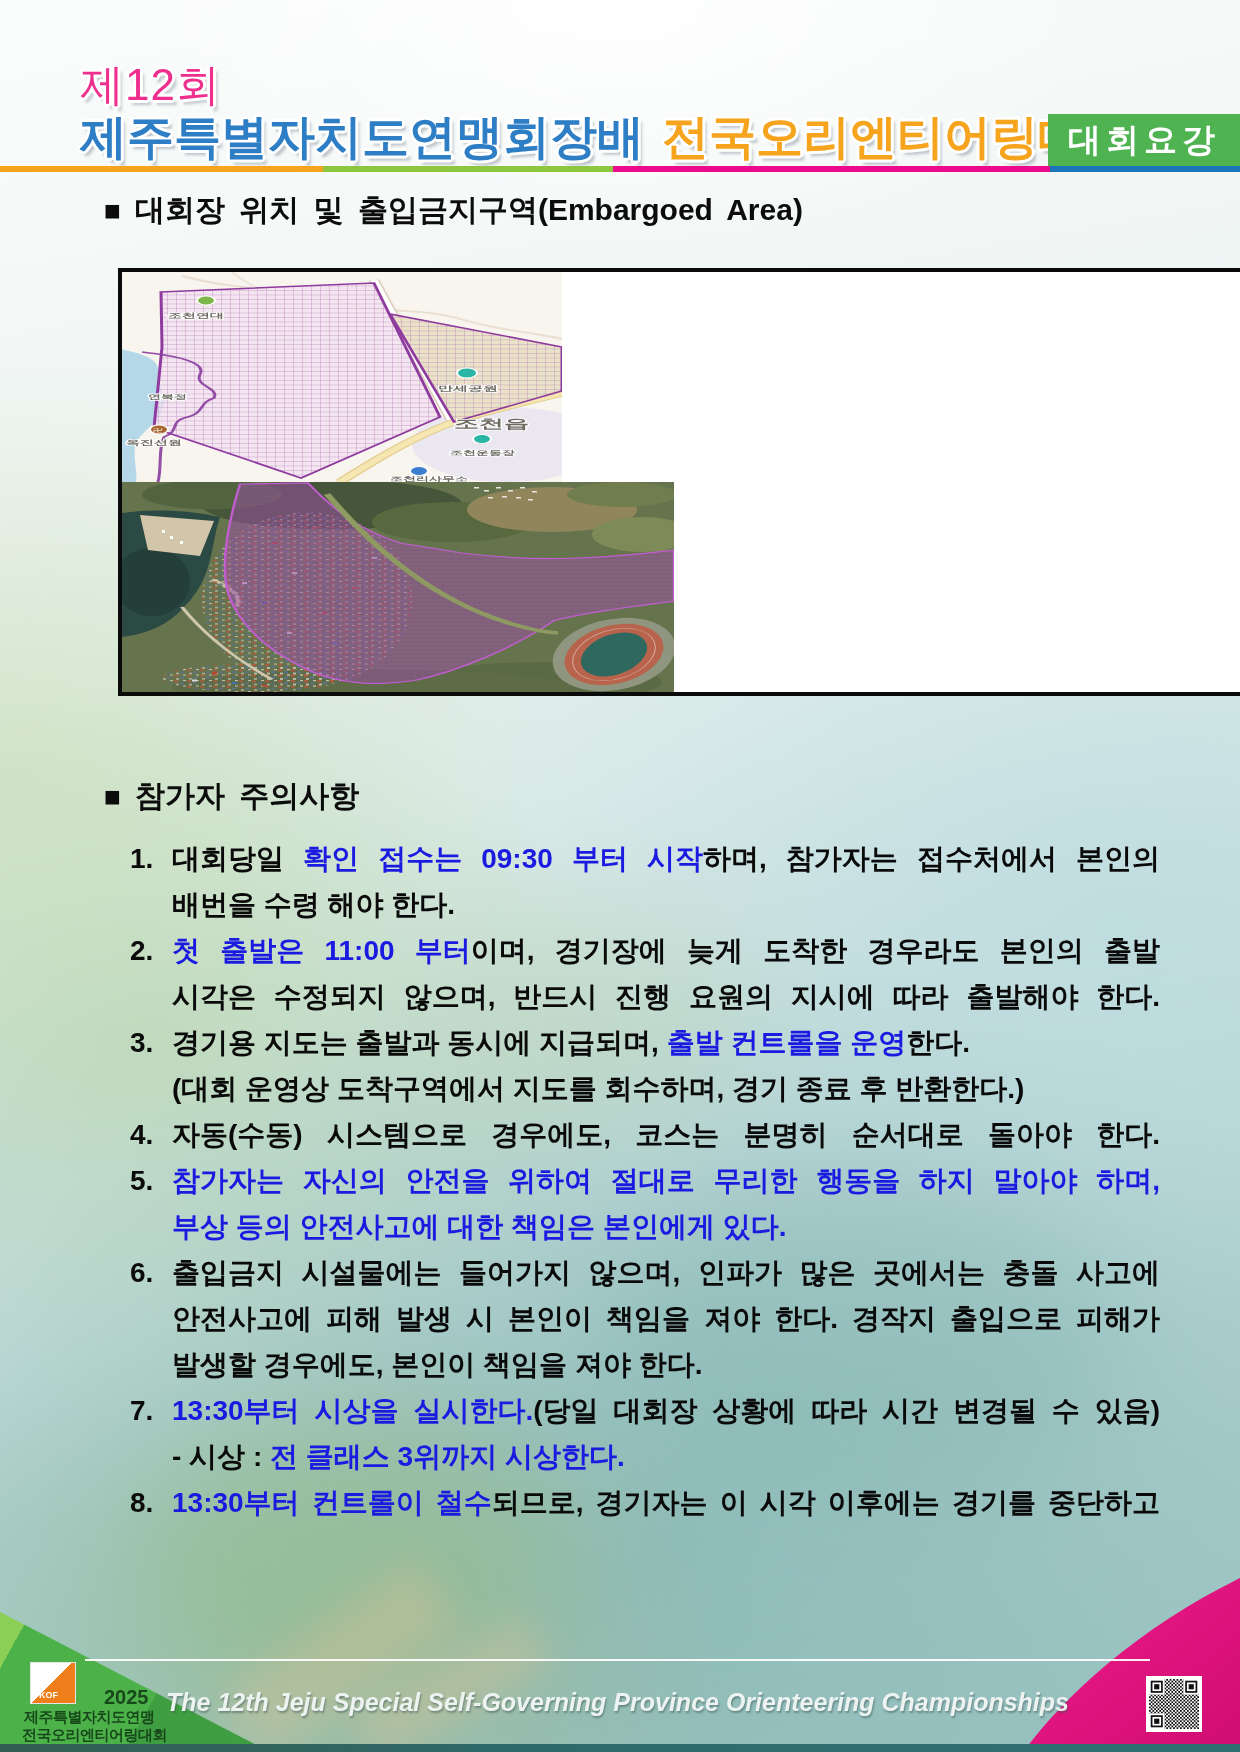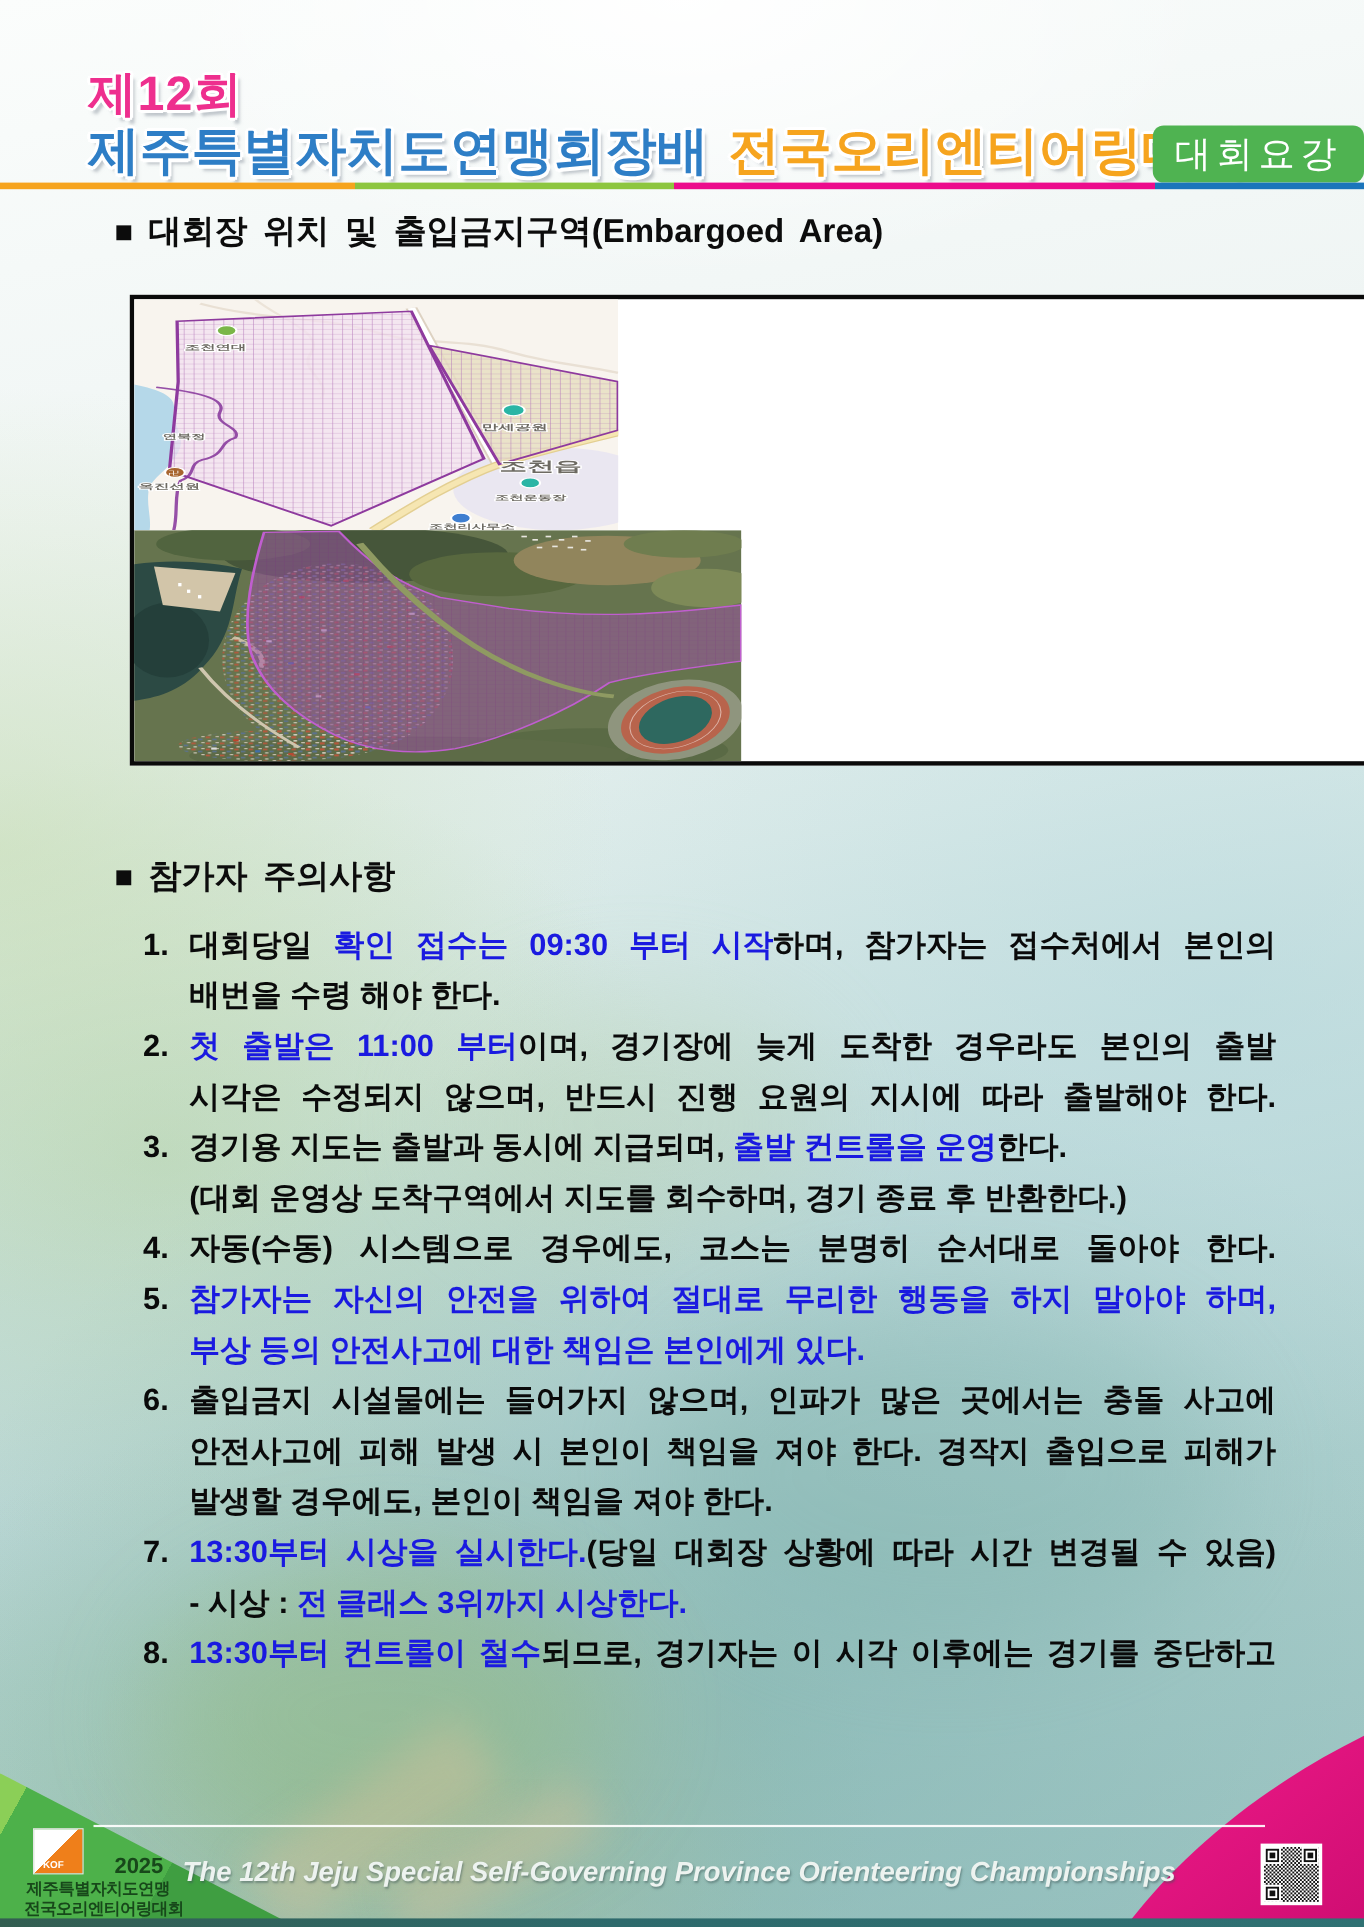--- a/index.html
+++ b/index.html
@@ -17,28 +17,28 @@
   }
   .blob{position:absolute;border-radius:50%;filter:blur(50px);}
   .b1{left:600px;top:1180px;width:520px;height:320px;background:#7fb2ad;opacity:.32;}
   .b2{left:140px;top:1430px;width:420px;height:260px;background:#8dbb7e;opacity:.35;}
   .b3{left:400px;top:900px;width:360px;height:240px;background:#bcd3ae;opacity:.3;}
   .streak{position:absolute;filter:blur(18px);opacity:.45;background:#cfc19b;}
   .st1{left:300px;top:1540px;width:80px;height:240px;transform:rotate(55deg);}
   .st2{left:420px;top:1590px;width:60px;height:200px;transform:rotate(60deg);}
 
   
-  .title1{position:absolute;left:80px;top:56px;font-size:44px;font-weight:700;letter-spacing:1px;color:#ee2f8e;
+  .title1{position:absolute;left:80px;top:56px;font-size:44px;font-weight:400;letter-spacing:1px;color:#ee2f8e;
     text-shadow:-2px -2px 0 #fff,2px -2px 0 #fff,-2px 2px 0 #fff,2px 2px 0 #fff,0 -3px 0 #fff,0 3px 0 #fff,-3px 0 0 #fff,3px 0 0 #fff,4px 5px 3px rgba(140,150,160,.55);}
   .title2{position:absolute;left:80px;top:106px;font-size:47px;font-weight:800;white-space:nowrap;}
   .title2 .t-org{color:#2e7ec6;margin-right:18px;margin-top:46px;}
   .title2 .t-event{color:#f6a41e;}
   .title2 span{text-shadow:-2px -2px 0 #fff,2px -2px 0 #fff,-2px 2px 0 #fff,2px 2px 0 #fff,0 -3px 0 #fff,0 3px 0 #fff,-3px 0 0 #fff,3px 0 0 #fff,4px 5px 3px rgba(140,150,160,.55);}
   .badge{position:absolute;left:1048px;top:114px;width:192px;height:52px;background:#4fb351;
-    color:#fff;font-size:33px;font-weight:400;letter-spacing:5px;display:flex;align-items:center;justify-content:center;border-radius:10px;}
+    color:#fff;font-size:33px;font-weight:700;letter-spacing:5px;display:flex;align-items:center;justify-content:center;}
   .rule{position:absolute;left:0;top:166px;width:1240px;height:6px;
     background:linear-gradient(90deg,#f6a41e 0 323px,#8dc63f 323px 613px,#ec0b8c 613px 1050px,#1b75bb 1050px 100%);}
 
   .sec-h{position:absolute;display:flex;align-items:center;gap:14px;font-size:30px;font-weight:800;color:#0c0c0c;word-spacing:6px;}
   .sec-h .sq{font-size:28px;}
   .sec1{left:104px;top:190px;}
   .sec2{left:104px;top:776px;}
 
   .map-box{position:absolute;left:118px;top:268px;width:1196px;height:428px;border:4px solid #0a0a0a;box-sizing:border-box;background:#fff;display:flex;flex-direction:column;}
   .map-box svg{display:block;height:420px;}

